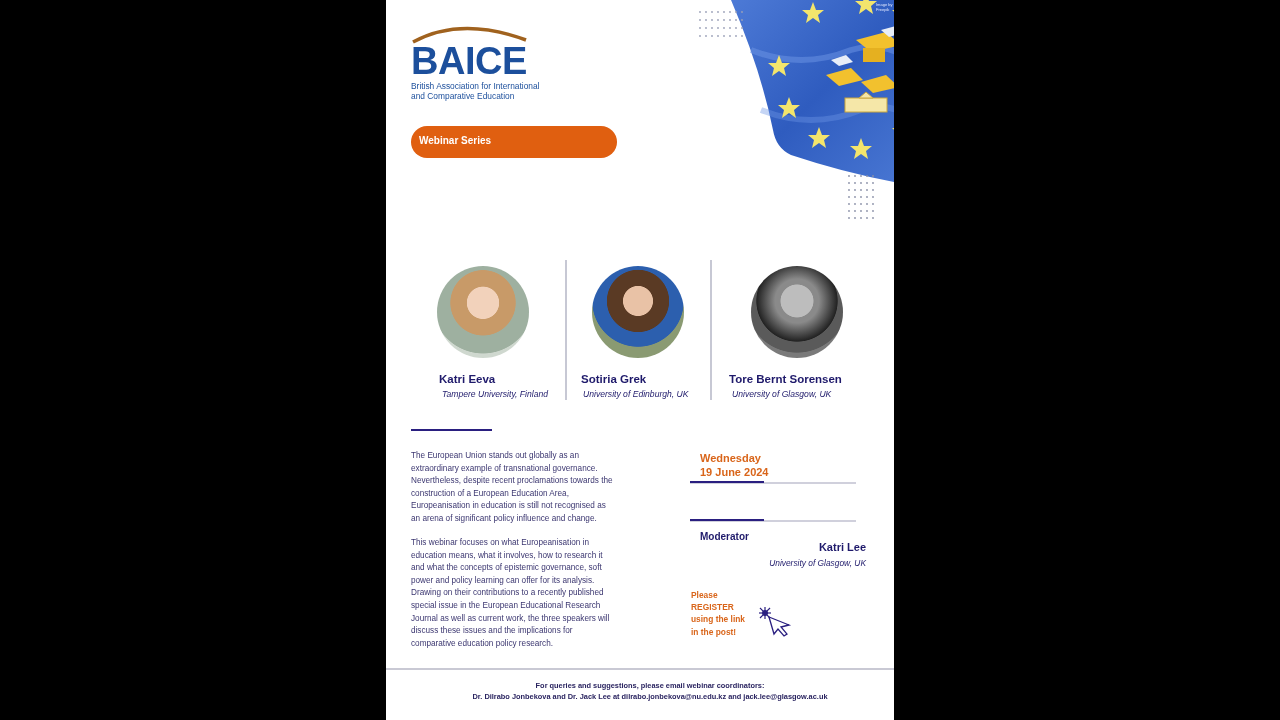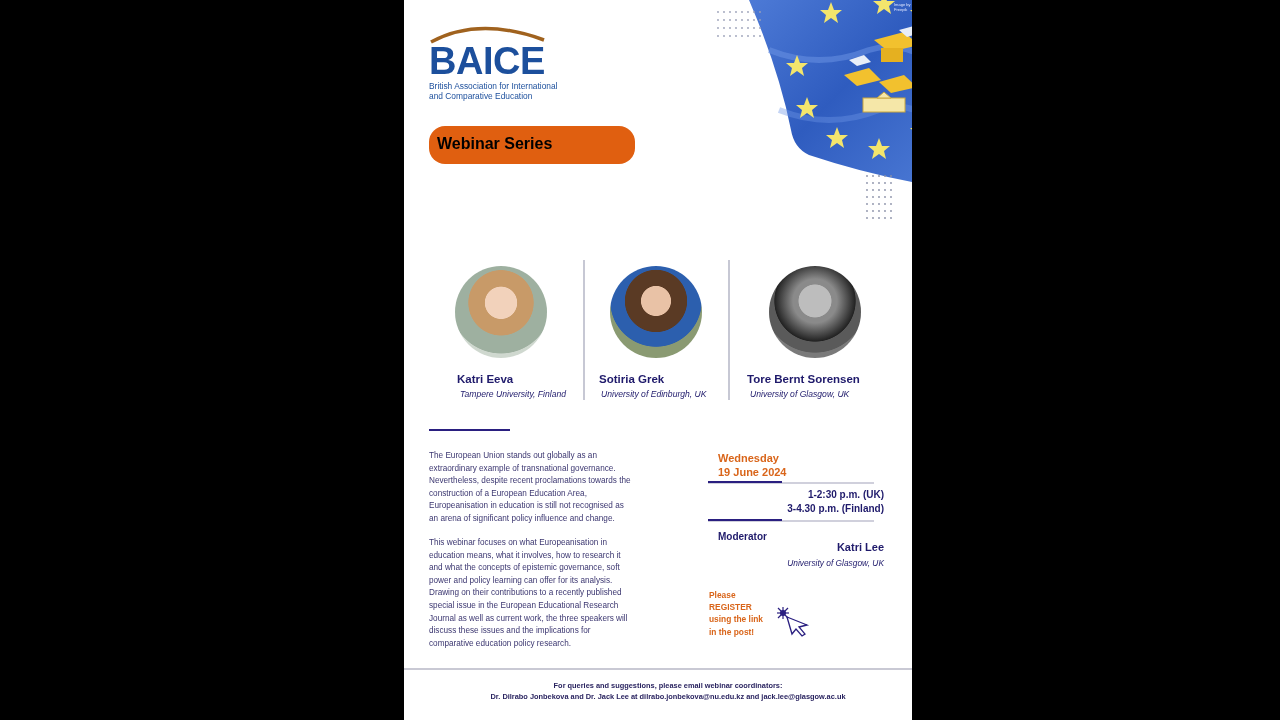--- a/index.html
+++ b/index.html
@@ -1,24 +1,24 @@
 <!DOCTYPE html>
 <html><head>
 <meta charset="utf-8">
 <style>
   * { margin:0; padding:0; box-sizing:border-box; }
   html, body { width:1280px; height:720px; background:#000; overflow:hidden; }
   body { position:relative; font-family:"Liberation Sans", sans-serif; }
-  .poster { position:absolute; left:404px; top:0; width:508px; height:720px; background:#fff; overflow:hidden; }
+  .poster { position:absolute; left:386px; top:0; width:508px; height:720px; background:#fff; overflow:hidden; }
   .flag { position:absolute; left:345px; top:-10px; width:180px; height:200px; }
   .dots { position:absolute; }
   .logo-arc { position:absolute; left:25px; top:22px; }
   .logo-text { position:absolute; left:25px; top:40px; font-family:"Liberation Sans", sans-serif; font-weight:bold; font-size:38px; color:#1c4f9c; letter-spacing:-0.5px; }
   .logo-sub { position:absolute; left:25px; top:81px; font-size:8.4px; line-height:10px; color:#1c4f9c; }
-  .pill { position:absolute; left:25px; top:126px; width:206px; height:38px; background:#e05f10; border-radius:16px; color:#000000; font-weight:bold; font-size:16px; padding:9px 0 0 8px; }
+  .pill { position:absolute; left:25px; top:126px; width:206px; height:32px; background:#e05f10; border-radius:16px; color:#ffffff; font-weight:bold; font-size:10px; padding:9px 0 0 8px; }
   .title { position:absolute; left:25px; top:176px; width:430px; font-weight:bold; font-size:16.4px; line-height:21px; color:#e0620f; }
   .avatar { width:92px; height:92px; border-radius:50%; overflow:hidden; position:absolute; }
   .sp-name { position:absolute; font-weight:bold; font-size:11.5px; color:#1f1a6b; white-space:nowrap; }
   .sp-aff { position:absolute; font-style:italic; font-size:8.6px; color:#1f1a6b; white-space:nowrap; }
   .vdiv { position:absolute; top:260px; width:1.5px; height:140px; background:#c7c8d4; }
   .short-rule { position:absolute; left:25px; top:429px; width:81px; height:1.5px; background:#2a1f80; }
   .body-text { position:absolute; left:25px; width:235px; font-size:8.2px; line-height:12.6px; color:#3b3670; }
   .right-col { position:absolute; left:304px; width:166px;margin-left:10px; }
   .orange { color:#d9651a; font-weight:bold; }
   .rule-line { position:absolute; height:1.5px; background:#d0d0dc; }
@@ -191,24 +191,20 @@
     <div>comparative education policy research.</div>
   </div>
 
   <div class="right-col orange" style="top:451px;font-size:11px;line-height:14px;">
     <div>Wednesday</div>
     <div>19 June 2024</div>
   </div>
   <div class="rule-line" style="left:304px;top:482px;width:166px;"></div>
   <div class="rule-strong" style="left:304px;top:481px;width:74px;"></div>
 
-  <div class="right-col navy" style="top:488px;text-align:right;font-size:10px;line-height:14px;font-weight:bold;">
-    <div>1-2:30 p.m. (UK)</div>
-    <div>3-4.30 p.m. (Finland)</div>
-  </div>
   <div class="rule-line" style="left:304px;top:520px;width:166px;"></div>
   <div class="rule-strong" style="left:304px;top:519px;width:74px;"></div>
 
   <div class="right-col navy" style="top:531px;font-size:10px;font-weight:bold;">Moderator</div>
   <div class="right-col navy" style="top:541px;text-align:right;font-size:11px;font-weight:bold;">Katri Lee</div>
   <div class="right-col navy" style="top:558px;text-align:right;font-size:8.4px;font-style:italic;">University of Glasgow, UK</div>
 
   <div class="orange" style="position:absolute;left:305px;top:589px;font-size:8.4px;line-height:12.2px;">
     <div>Please</div>
     <div>REGISTER</div>

